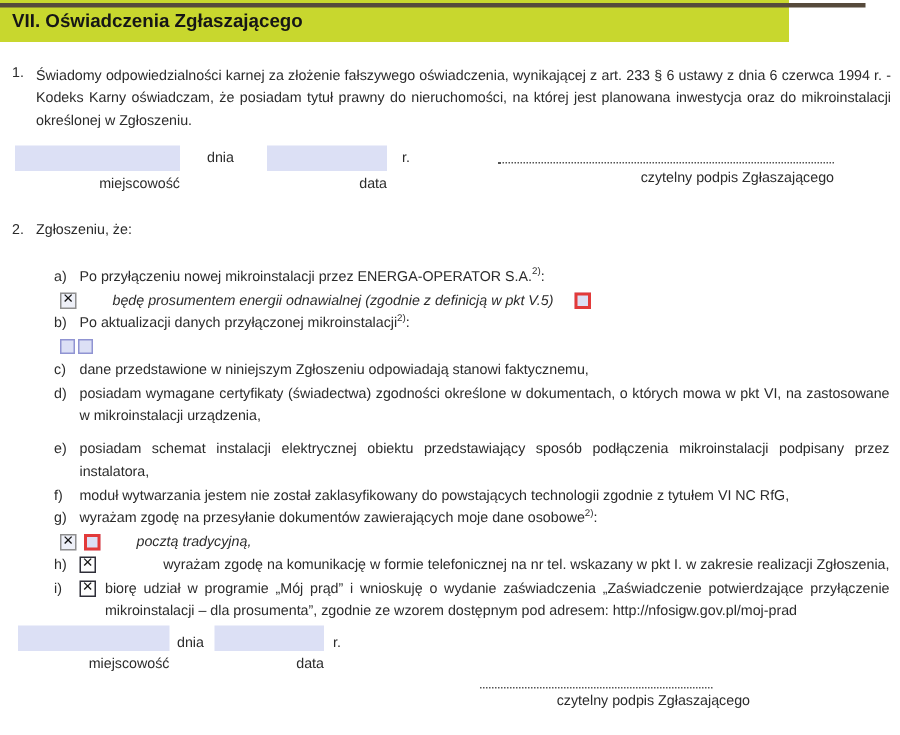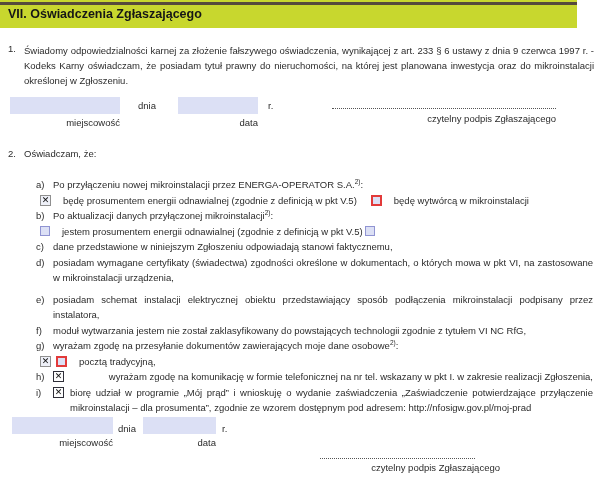--- a/index.html
+++ b/index.html
@@ -1,21 +1,21 @@
 <!DOCTYPE html>
 <html style="--band: #c8d72e; --topline: #564a3c; --field: #dce0f5; --red: #e23a3a;"><head>
 <meta charset="utf-8">
 <style>
   * { margin:0; padding:0; box-sizing:border-box; }
   html,body { background:#fff; }
   body {
     width:600px; height:490px; position:relative; overflow:hidden;
     font-family:"Liberation Sans", sans-serif; color:#2b2b2b; font-size:9.5px;
   }
-  .band { position:absolute; top:0; left:0; width:577px; height:28px; background:var(--band,#c8d72e); }
+  .band { position:absolute; top:0; left:0; width:526px; height:28px; background:var(--band,#c8d72e); }
   .band-topline { position:absolute; top:2px; left:0; width:577px; height:3px; background:var(--topline,#564a3c); }
   .band .title { position:absolute; top:7px; left:8px; font-size:12.5px; font-weight:bold; color:#161616; }
 
   .item1 { position:absolute; top:43px; left:8px; width:586px; display:flex; }
   .num { width:16px; flex:none; }
   .jtxt { flex:1; text-align:justify; line-height:15px; }
 
   .sigblock { position:absolute; left:0; width:600px; }
   .sig1 { top:97px; height:40px; }
   .sig2 { top:417px; height:70px; }
@@ -26,21 +26,21 @@
   .dotline { position:absolute; border-bottom:1px dotted #555; }
 
   .item2head { position:absolute; top:148px; left:8px; display:flex; width:586px; }
 
   .sublist { position:absolute; top:177px; left:36px; width:557px; }
   .row { display:flex; line-height:15.5px; }
   .letter { width:17px; flex:none; }
   .rtxt { flex:1; text-align:justify; }
   .nowrap { white-space:nowrap; overflow:hidden; text-align:right; }
   .optrow { display:flex; align-items:center; margin-left:4px; height:15.5px; white-space:nowrap; }
-  .optlabel { margin-left:12px; }
+  .optlabel { margin-left:24px;font-style:italic; }
 
   .cb { flex:none; display:inline-flex; align-items:center; justify-content:center; }
   .cb-checked { width:11px; height:11px; background:#eef0f8; border:1px solid #8f8f8f; }
   .cb-purple  { width:10px; height:10px; background:var(--field,#dce0f5); border:1px solid #9094d2; }
   .cb-red     { width:11px; height:11px; background:var(--field,#dce0f5); border:2px solid var(--red,#e23a3a); }
   .cb-dark    { width:11px; height:11px; background:#fdfdfd; border:1px solid #2e2e38; }
   .cb-inline  { margin:2px 6px 0 0; vertical-align:-1px; }
   .mark { font-family:"DejaVu Sans", sans-serif; font-size:9px; line-height:9px; color:#111; display:block; }
   sup { font-size:6.5px; line-height:0; vertical-align:super; }
   .gap-e { margin-top:6px; }
@@ -48,61 +48,59 @@
 </head>
 <body>
 
 <div class="band">
   <div class="band-topline"></div>
   <div class="title">VII. Oświadczenia Zgłaszającego</div>
 </div>
 
 <div class="item1">
   <span class="num">1.</span>
-  <span class="jtxt">Świadomy odpowiedzialności karnej za złożenie fałszywego oświadczenia, wynikającej z art. 233 § 6 ustawy z dnia 9 czerwca 1997 r. - Kodeks Karny oświadczam, że posiadam tytuł prawny do nieruchomości, na której jest planowana inwestycja oraz do mikroinstalacji określonej w Zgłoszeniu.</span>
+  <span class="jtxt">Świadomy odpowiedzialności karnej za złożenie fałszywego oświadczenia, wynikającej z art. 233 § 6 ustawy z dnia 6 czerwca 1994 r. - Kodeks Karny oświadczam, że posiadam tytuł prawny do nieruchomości, na której jest planowana inwestycja oraz do mikroinstalacji określonej w Zgłoszeniu.</span>
 </div>
 
 <div class="sigblock sig1">
   <input class="field" style="left: 10px; top: 0px; width: 110px;" value="">
   <span class="inlinelabel" style="left:138px; top:3px;">dnia</span>
   <input class="field" style="left: 178px; top: 0px; width: 80px;" value="">
   <span class="inlinelabel" style="left:268px; top:3px;">r.</span>
   <div class="dotline" style="left:332px; top:-1px; width:224px; height:13px;"></div>
   <div class="slabel" style="left:10px; top:20px; width:110px;">miejscowość</div>
   <div class="slabel" style="left:178px; top:20px; width:80px;">data</div>
   <div class="slabel" style="left:332px; top:16px; width:224px;">czytelny podpis Zgłaszającego</div>
 </div>
 
 <div class="item2head">
   <span class="num">2.</span>
-  <span>Oświadczam, że:</span>
+  <span>Zgłoszeniu, że:</span>
 </div>
 
 <div class="sublist">
 
   <div class="row">
     <span class="letter">a)</span>
     <span class="rtxt"><span>Po przyłączeniu nowej mikroinstalacji przez ENERGA-OPERATOR S.A.</span><sup>2)</sup><span>:</span></span>
   </div>
   <div class="optrow">
     <span class="cb cb-checked">
         <span class="mark">✕</span>
       </span>
     <span class="optlabel">będę prosumentem energii odnawialnej (zgodnie z definicją w pkt V.5)</span>
     <span class="cb cb-red" style="margin-left:14px;"></span>
-    <span class="optlabel">będę wytwórcą w mikroinstalacji</span>
   </div>
 
   <div class="row">
     <span class="letter">b)</span>
     <span class="rtxt"><span>Po aktualizacji danych przyłączonej mikroinstalacji</span><sup>2)</sup><span>:</span></span>
   </div>
   <div class="optrow">
     <span class="cb cb-purple"></span>
-    <span class="optlabel">jestem prosumentem energii odnawialnej (zgodnie z definicją w pkt V.5)</span>
     <span class="cb cb-purple" style="margin-left:2px;"></span>
   </div>
 
   <div class="row">
     <span class="letter">c)</span>
     <span class="rtxt">dane przedstawione w niniejszym Zgłoszeniu odpowiadają stanowi faktycznemu,</span>
   </div>
 
   <div class="row">
     <span class="letter">d)</span>

